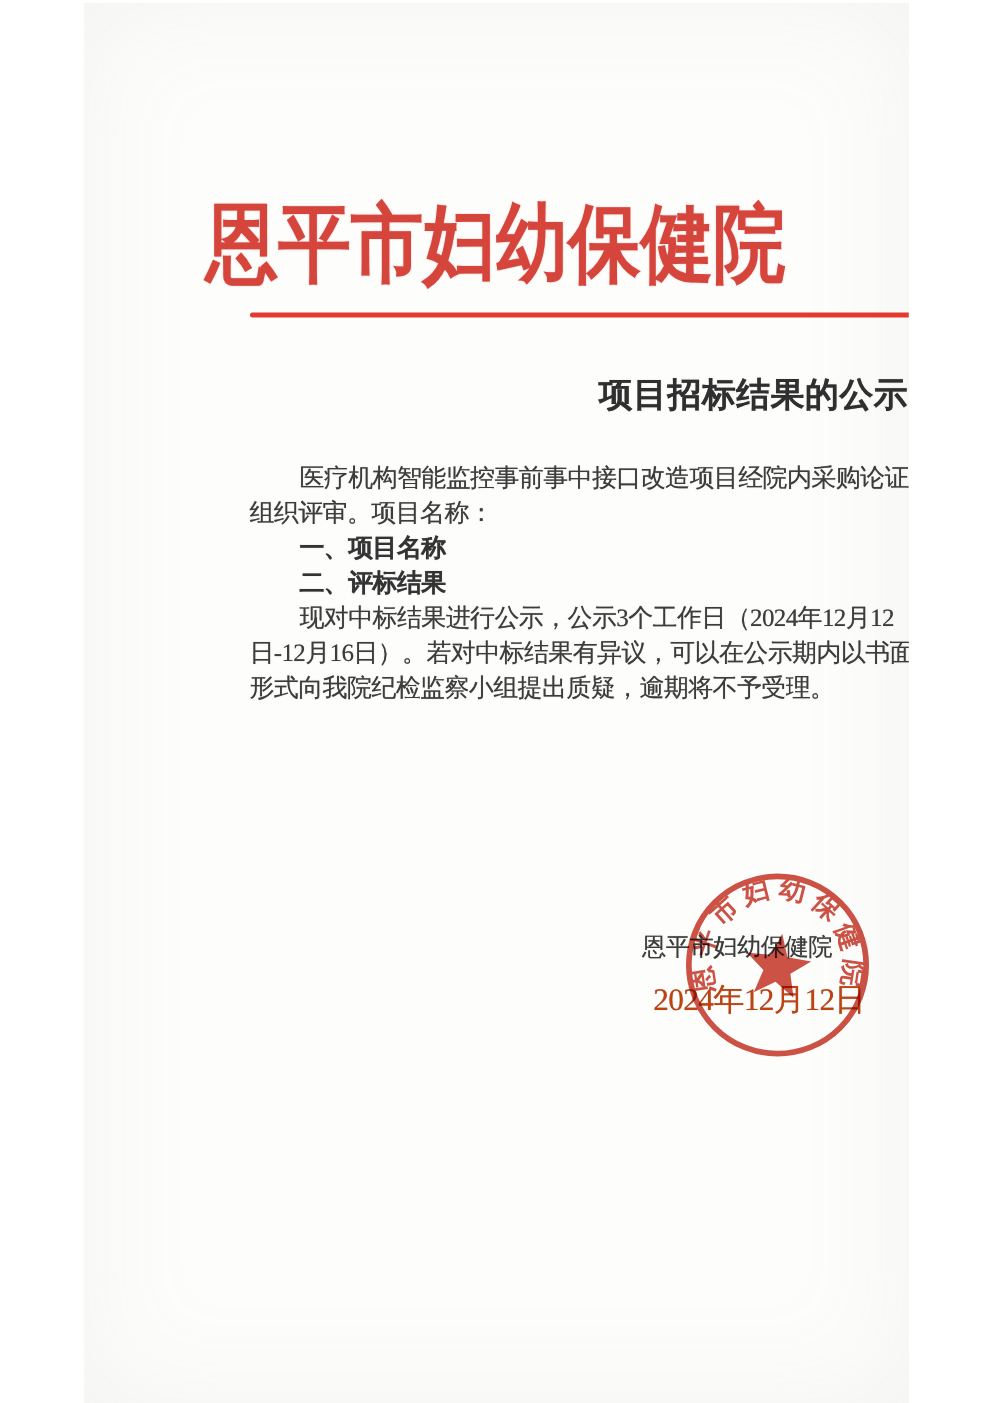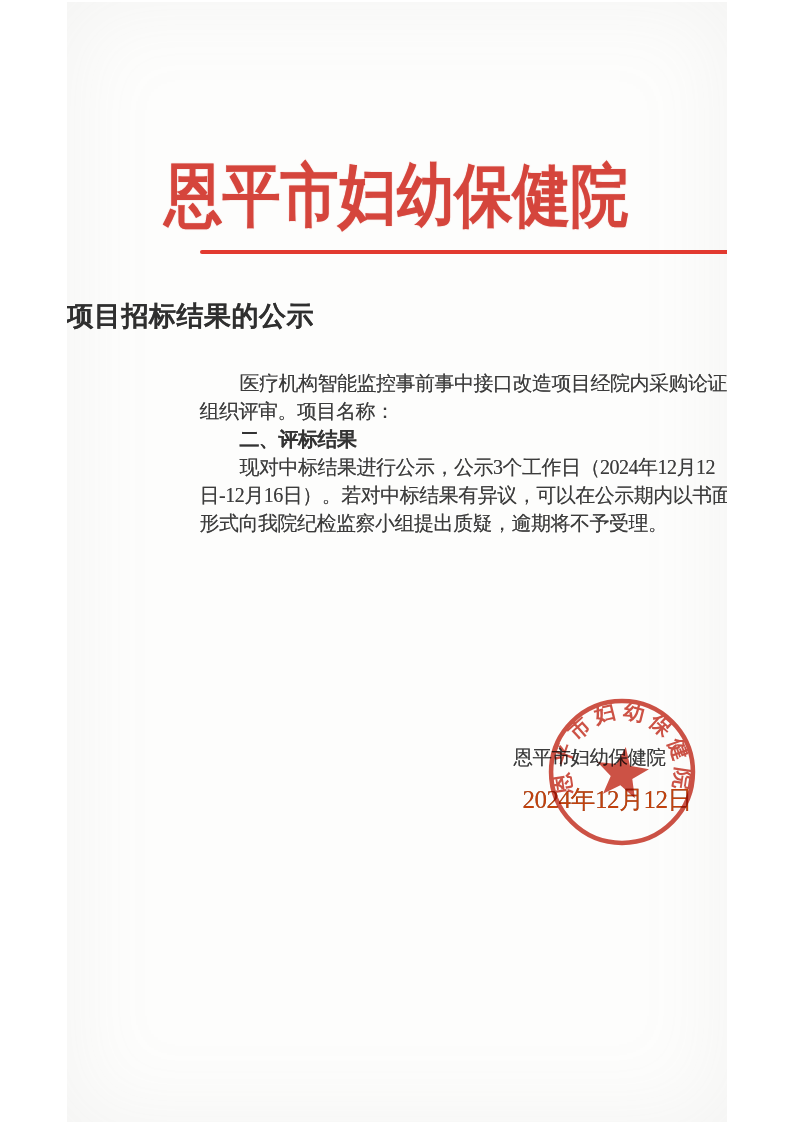--- a/index.html
+++ b/index.html
@@ -44,21 +44,21 @@
     background: #e23a30;
     border-radius: 2px;
   }
 
   
   .doc-title {
     position: absolute;
     top: 296px;
     left: 0;
     width: 100%;
-    text-align: left;
+    text-align: right;
     font-size: 27px;
     font-weight: 600;
     color: #2f2f2f;
     letter-spacing: 0.5px;
     text-shadow: 0 0 0.6px rgba(47,47,47,0.7);
     white-space: nowrap;
   }
 
   
   .body-block {
@@ -134,20 +134,21 @@
 <div class="page">
 
   <div class="letterhead">恩平市妇幼保健院</div>
 
   <div class="red-rule"></div>
 
   <div class="doc-title">项目招标结果的公示</div>
 
   <div class="body-block">
     <p>医疗机构智能监控事前事中接口改造项目经院内采购论证和组织评审。项目名称：</p>
+    <p class="section-heading">一、项目名称</p>
     <p class="section-heading">二、评标结果</p>
     <p>现对中标结果进行公示，公示3个工作日（2024年12月12日-12月16日）。若对中标结果有异议，可以在公示期内以书面形式向我院纪检监察小组提出质疑，逾期将不予受理。</p>
   </div>
 
   <div class="sig-org">恩平市妇幼保健院</div>
   <div class="sig-date">2024年12月12日</div>
 
   <svg class="seal" viewBox="0 0 150 150" aria-hidden="true">
     <circle cx="75" cy="75" r="70" fill="none" stroke="currentColor" stroke-width="4.5"></circle>
     <path id="sealArc" d="M 25.2 93.1 A 53 53 0 1 1 124.8 93.1" fill="none"></path>

